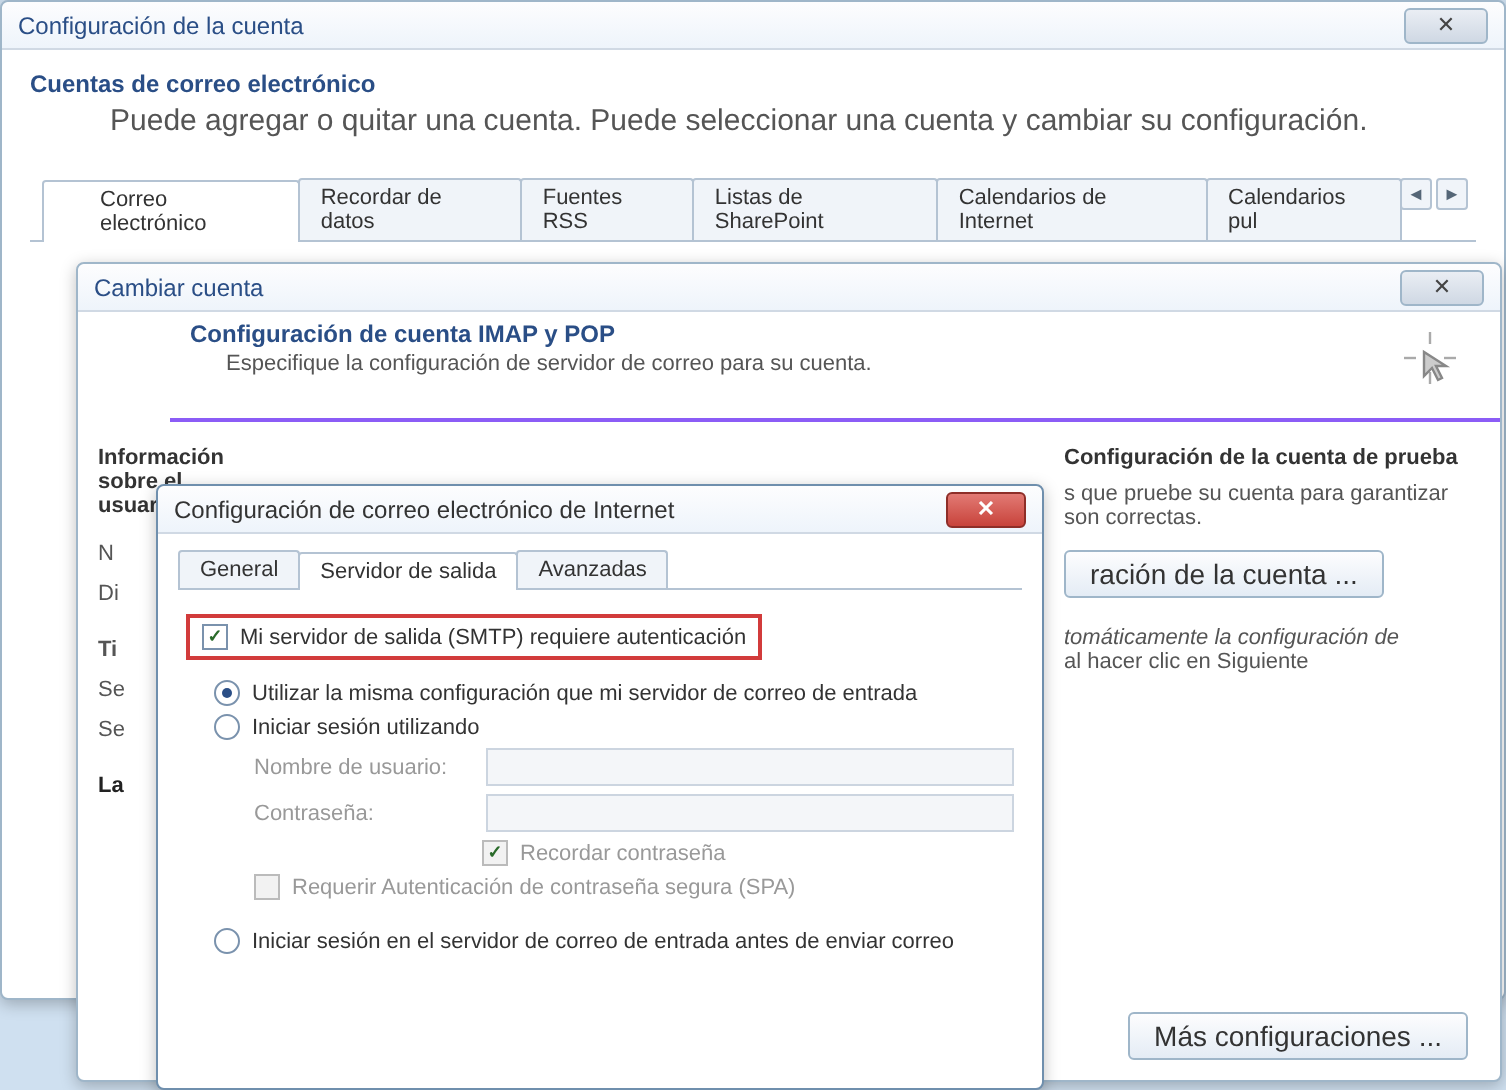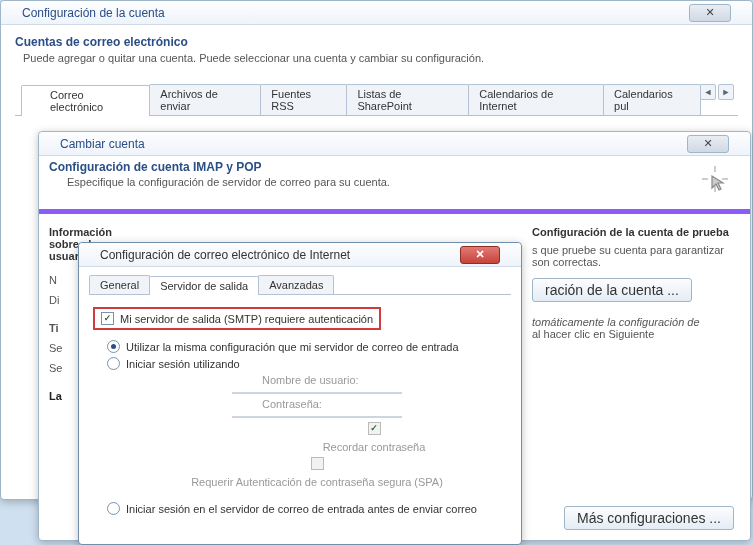--- a/index.html
+++ b/index.html
@@ -17,21 +17,21 @@
   .window {
     position: absolute;
     background: #fff;
     border: 1px solid #9fb6c9;
     border-radius: 4px;
     box-shadow: 0 2px 8px rgba(0,0,0,.25);
   }
   .titlebar {
     display: flex;
     align-items: center;
-    padding: 4px 21px;
+    padding: 4px 8px;
     background: linear-gradient(#fdfdfe,#eef4fb);
     border-bottom: 1px solid #d0d9e4;
     border-radius: 4px 4px 0 0;
     height: 24px;
     gap: 44px;
   }
   .titlebar .title { flex: 1; color: #2a4e86; font-size: 12px; }
   .close-btn {
     width: 42px; height: 18px;
     border-radius: 3px;
@@ -45,21 +45,21 @@
     width: 40px; height:18px;
     background: linear-gradient(#e27a74,#c8433b);
     border:1px solid #8e2e28;
     color:#fff;
     font-weight:bold;
   }
   
   #win-account-config { left: 0; top: 0; width: 753px; height: 500px; }
   #win-account-config .body { padding: 10px 14px 0 14px; }
   .section-title { color:#2a4e86; font-size:12px; font-weight:bold; }
-  .section-sub { color:#555; margin: 3px 0 0 8px; font-size:11px; }
+  .section-sub { color:#555; margin: 3px 0 0 40px; font-size:15px; }
   .tabstrip {
     display:flex; gap:0; margin-top:20px;
     border-bottom:1px solid #b4c3d3;
     padding-left:6px;
     position: relative;
   }
   .tab {
     padding: 3px 10px;
     border:1px solid #b4c3d3;
     border-bottom:none;
@@ -75,21 +75,21 @@
     display:flex; gap:2px;
     padding-right:4px;
     padding-bottom:2px;
   }
   .nav-arrows span{
     width:16px;height:16px;display:inline-flex;align-items:center;justify-content:center;
     border:1px solid #b4c3d3;background:#f0f4f9;font-size:9px;color:#567;border-radius:2px;
   }
   
   #win-change-account { left:38px; top:131px; width:713px; height:410px; }
-  .hdr-row { display:flex; align-items:flex-start; gap:5px; padding:4px 10px 8px 10px; border-bottom:5px solid #8b5cf6;}
+  .hdr-row { display:flex; align-items:flex-start; gap:5px; padding:4px 10px 8px 10px; border-bottom:2px solid #8b5cf6;margin-left:46px;}
   .hdr-row .txt { flex:1; }
   .cursor-icon { font-size:26px; color:#aaa; padding-right:10px; padding-top:4px;}
   .cols { display:flex; gap:20px; padding:6px 10px; }
   .col { flex:1; }
   .fieldset-label { font-weight:bold; color:#333; font-size:11px; border-bottom:1px solid #d0d9e4; padding:6px 0 2px 0;}
   .btn {
     display:inline-block;
     padding:3px 12px;
     border:1px solid #9fb6c9;
     background:linear-gradient(#fdfdfe,#e4ecf5);
@@ -123,21 +123,21 @@
     background:#fff;
     font-size:9px;
     color:#2a4e86;
     flex-shrink:0;
   }
   .radio { border-radius:50%; }
   .radio.selected::after{content:"";width:5px;height:5px;border-radius:50%;background:#2a4e86;}
   .checkbox.checked::after{content:"✓";color:#2a6b2a;font-weight:bold;line-height:1;}
   .checkbox.disabled, .radio.disabled { border-color:#bbb; background:#f2f2f2; }
   .opt-row { display:flex; align-items:center; gap:6px; margin:4px 0 4px 14px; }
-  .opt-row.sub { margin-left:34px; color:#888;flex-direction:column;}
+  .opt-row.sub { margin-left:34px; color:#888;}
   .text-input {
     border:1px solid #abc;
     height:19px;
     background:#fff;
     flex:1;
     min-width:170px;
   }
   .text-input.disabled { background:#f4f6f9; border-color:#ccd5e0; }
   label.disabled { color:#999; }
   
@@ -155,21 +155,21 @@
 <div id="win-account-config" class="window">
   <div class="titlebar">
     <span class="title">Configuración de la cuenta</span>
     <span class="close-btn">✕</span>
   </div>
   <div class="body">
     <div class="section-title">Cuentas de correo electrónico</div>
     <div class="section-sub">Puede agregar o quitar una cuenta. Puede seleccionar una cuenta y cambiar su configuración.</div>
     <div class="tabstrip">
       <div class="tab active">Correo electrónico</div>
-      <div class="tab">Archivos de enviar</div>
+      <div class="tab">Recordar de datos</div>
       <div class="tab">Fuentes RSS</div>
       <div class="tab">Listas de SharePoint</div>
       <div class="tab">Calendarios de Internet</div>
       <div class="tab">Calendarios pul</div>
       <div class="nav-arrows">
         <span>◄</span>
         <span>►</span>
       </div>
     </div>
   </div>

